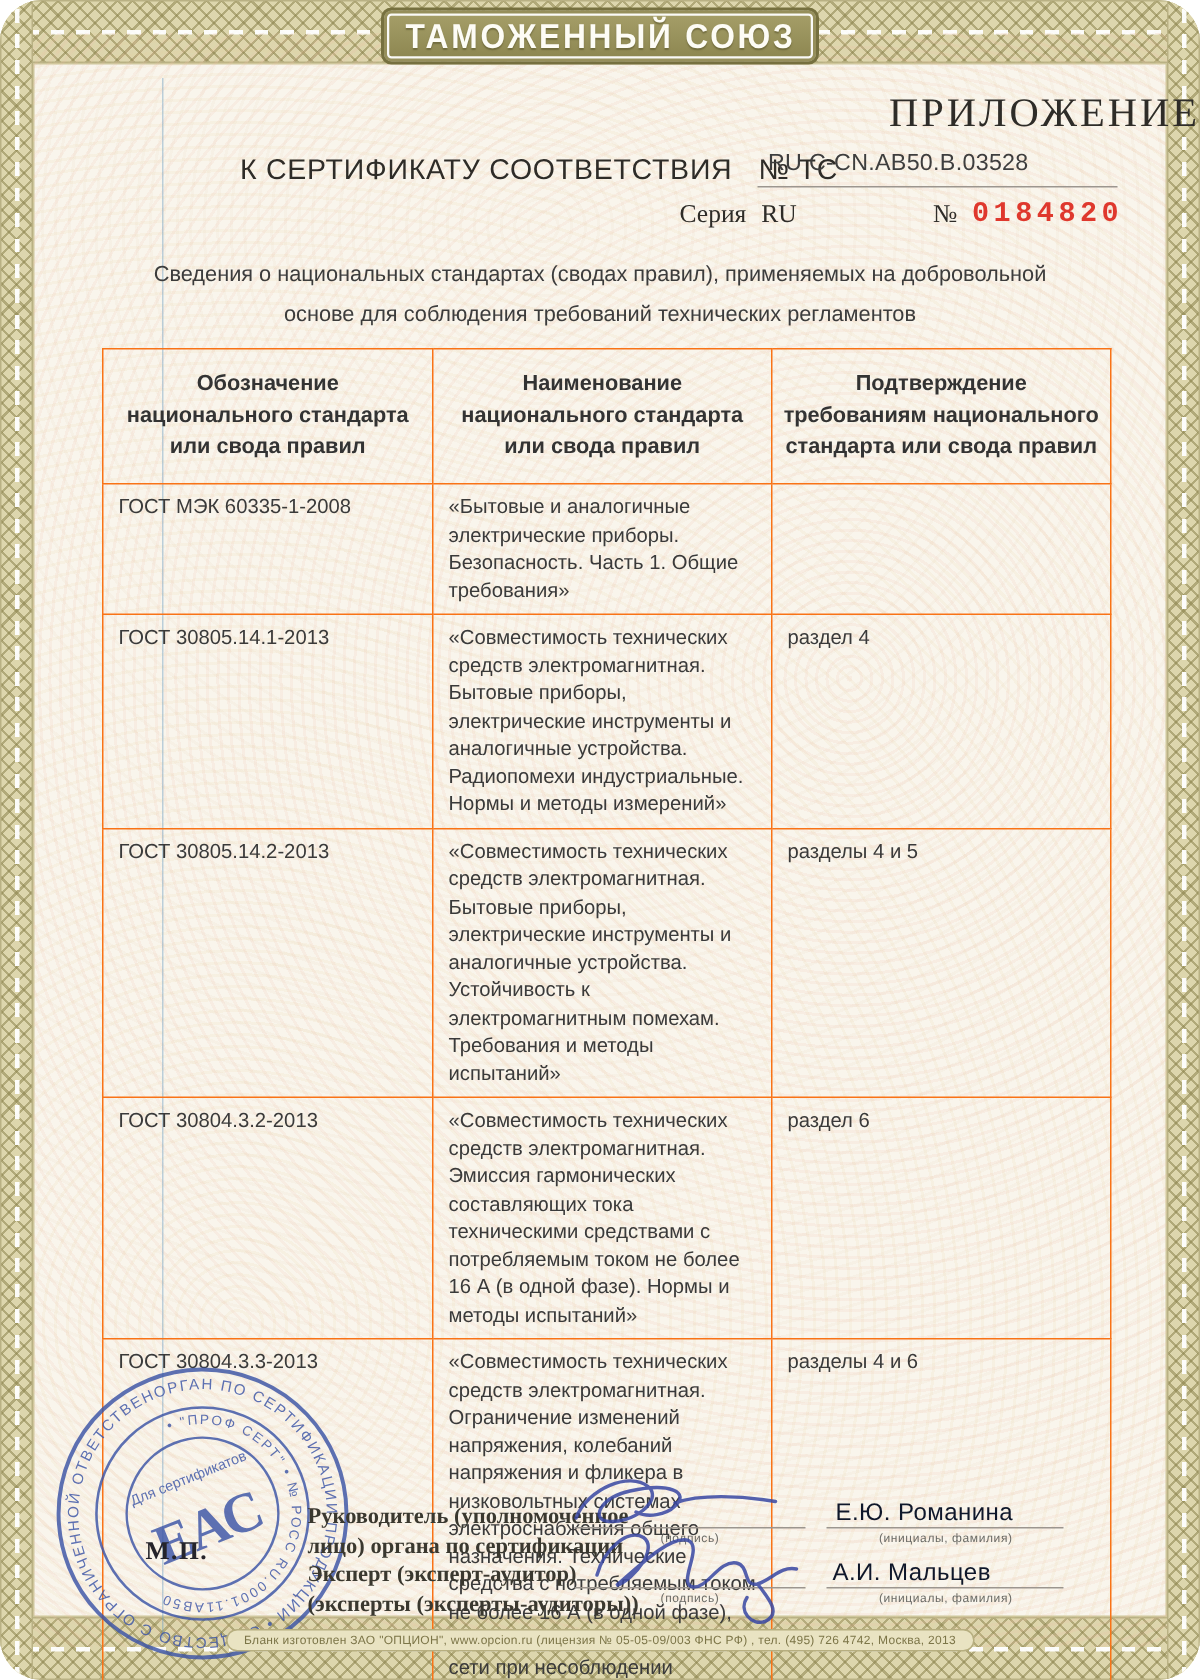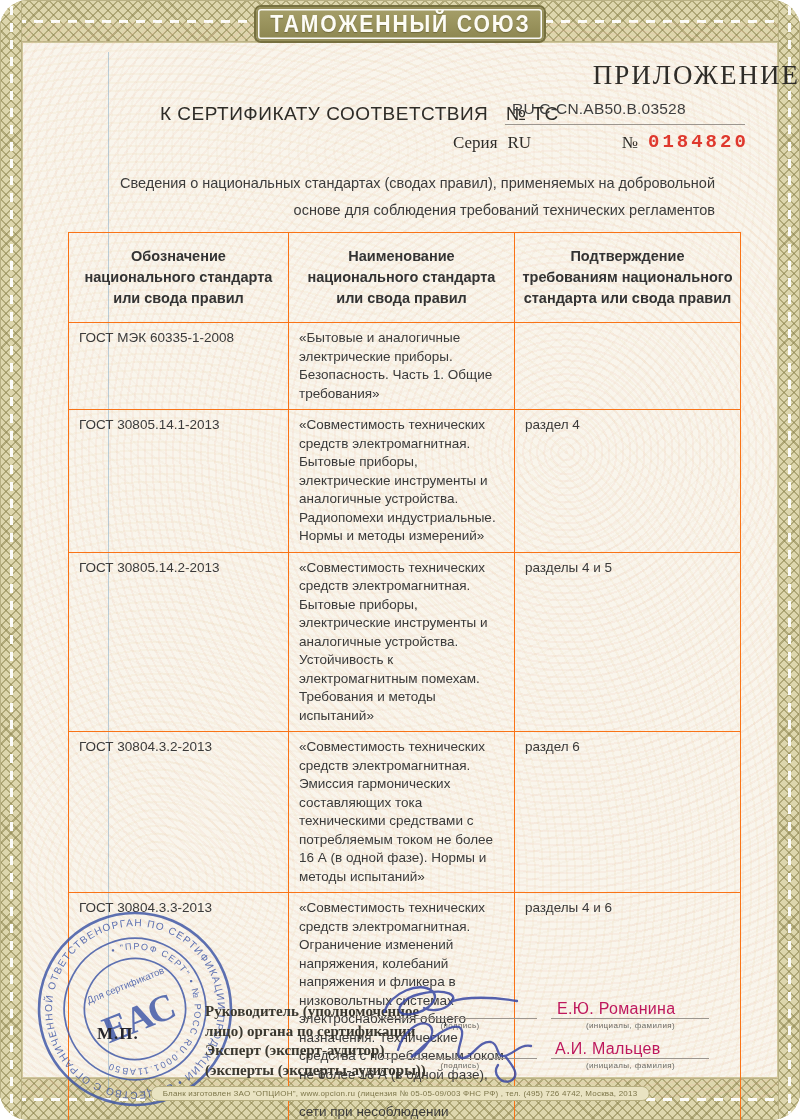--- a/index.html
+++ b/index.html
@@ -62,21 +62,21 @@
   .cert-underline { position:absolute; top:124px; left:505px; width:240px; height:1px; background:#9c968f; }
 
   .series-line { position:absolute; top:133px; left:453px; font-family:"Liberation Serif", serif;
     font-size:17px; color:#2e2c28; }
   .series-ru { margin-left:10px;text-align:center; }
   .series-no { position:absolute; top:133px; left:622px; font-family:"Liberation Serif", serif;
     font-size:17px; color:#2e2c28; }
   .blank-number { position:absolute; top:131px; left:648px; font-family:"Liberation Mono", monospace;
     font-size:19px; font-weight:bold; letter-spacing:3px; color:#df382d; }
 
-  .intro { position:absolute; top:170px; left:85px; width:630px; text-align:right;
+  .intro { position:absolute; top:170px; left:85px; width:630px; text-align:center;
     font-size:14.5px; line-height:27px; color:#3c3c3c; }
 
   
   table.std { position:absolute; left:68px; top:232px; width:672px;
     border-collapse:collapse; table-layout:fixed; }
   table.std col.c1 { width:220px; } table.std col.c2 { width:226px; } table.std col.c3 { width:226px; }
   table.std th, table.std td { border:1px solid #f97316; vertical-align:top;
     padding:6px 8px 6px 10px; font-size:13.5px; line-height:18.5px; color:#3a3a3a;
     font-weight:normal; text-align:left; }
   table.std th { text-align:center; vertical-align:middle; font-weight:bold;
@@ -90,21 +90,21 @@
 
   
   .mp { position:absolute; left:97px; top:1024px; font-family:"Liberation Serif", serif;
     font-weight:bold; font-size:17px; letter-spacing:1px; color:#25242b; }
   .sig-label { position:absolute; left:205px; width:238px; font-family:"Liberation Serif", serif;
     font-size:15px; line-height:19.5px; font-weight:600; color:#3a382f; }
   .sig-label.l1 { top:1002px; }
   .sig-label.l2 { top:1041px; }
   .rule { position:absolute; height:1px; background:#9c968f; }
   .caption { position:absolute; font-size:8px; color:#6b6b66; letter-spacing:.4px; text-align:center; }
-  .person-name { position:absolute; font-size:16px; color:#be185d; letter-spacing:.3px; }
+  .person-name { position:absolute; font-size:16px; color:#0f172a; letter-spacing:.3px; }
 
   .stamp { position:absolute; left:34px; top:908px; width:202px; height:202px; opacity:.82; }
   .sigs  { position:absolute; left:0; top:0; width:800px; height:1120px; pointer-events:none; }
 
   .imprint { position:absolute; top:1086px; left:50%; transform:translateX(-50%);
     white-space:nowrap; font-size:8px; color:#7c7548; letter-spacing:.2px;
     background:#e9e3c2; border:1px solid #b6ae7f; border-radius:8px; padding:2px 11px; }
 </style>
 </head>
 <body>

